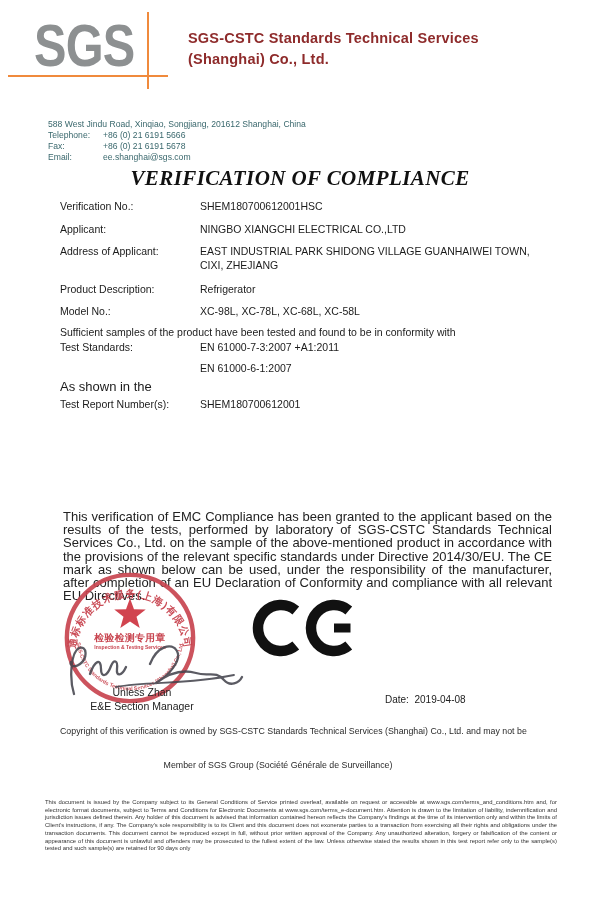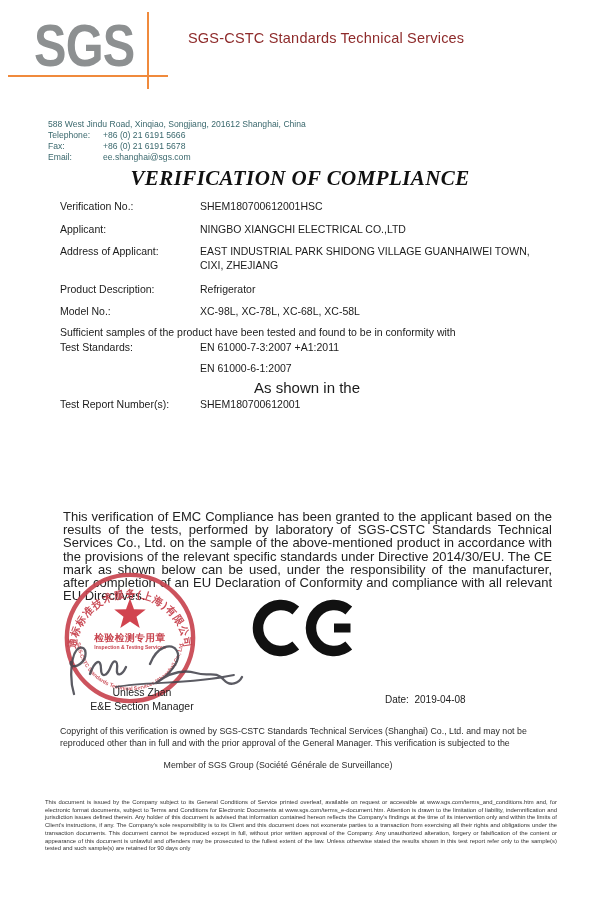--- a/index.html
+++ b/index.html
@@ -12,21 +12,21 @@
 
   
   #logo-text{
     left:34px;top:16px;font-weight:bold;font-size:58px;line-height:58px;
     color:#8d9091;letter-spacing:-1px;transform:scale(.84,1.02);transform-origin:left top;
   }
   .logo-line{background:#f08a3c;}
   #logo-hline{left:8px;top:75px;width:160px;height:2px;}
   #logo-vline{left:147px;top:12px;width:2px;height:77px;}
   #company-name{
-    left:188px;top:28px;width:360px;font-weight:normal;font-size:14.5px;line-height:21px;
+    left:188px;top:28px;width:360px;font-weight:bold;font-size:14.5px;line-height:21px;
     color:#8e2b2b;letter-spacing:.2px;
   }
   #contact-block{left:48px;top:95px;font-size:8.6px;line-height:10.9px;color:#3a686d;margin-top:24px;}
   .contact-row{display:flex;}
   .contact-label{width:55px;}
 
   
   #doc-title{
     left:55px;top:166px;width:490px;text-align:center;
     font-family:"Liberation Serif","DejaVu Serif",serif;
@@ -38,21 +38,21 @@
   .dlabel{position:absolute;left:0;top:0;width:140px;}
   .dvalue{position:absolute;left:140px;top:0;width:346px;}
   #row-verif{top:199px;}
   #row-applicant{top:222px;}
   #row-address{top:244px;}
   #row-product{top:282px;}
   #row-model{top:304px;}
   #conformity-sentence{left:60px;top:326px;width:500px;font-size:10.5px;}
   #row-standards{top:340px;}
   #standard-2{position:absolute;left:140px;top:21px;width:300px;}
-  #as-shown{left:60px;top:379px;width:300px;font-size:15px;text-align:right;}
+  #as-shown{left:60px;top:379px;width:300px;font-size:13px;}
   #row-report{top:397px;}
 
   
   #statement{
     left:57px;top:510px;width:489px;font-size:13px;line-height:13.2px;
     text-align:justify;color:#222;margin-left:6px;
   }
 
   
   #stamp-svg{left:62px;top:570px;}
@@ -75,20 +75,21 @@
 <body>
 
 <div id="page">
 
   <div class="abs" id="logo-text">SGS</div>
   <div class="abs logo-line" id="logo-hline"></div>
   <div class="abs logo-line" id="logo-vline"></div>
 
   <div class="abs" id="company-name">
     <div>SGS-CSTC Standards Technical Services</div>
+    <div>(Shanghai) Co., Ltd.</div>
   </div>
 
   <div class="abs" id="contact-block">
     <div>588 West Jindu Road, Xinqiao, Songjiang, 201612 Shanghai, China</div>
     <div class="contact-row">
       <span class="contact-label">Telephone:</span>
       <span>+86 (0) 21 6191 5666</span>
     </div>
     <div class="contact-row">
       <span class="contact-label">Fax:</span>
@@ -176,19 +177,18 @@
     <div>Unless Zhan</div>
     <div>E&amp;E Section Manager</div>
   </div>
   <div class="abs" id="date-line">
     <span>Date:</span>&nbsp;
     <span>2019-04-08</span>
   </div>
 
   <div class="abs" id="copyright">
     <div>Copyright of this verification is owned by SGS-CSTC Standards Technical Services (Shanghai) Co., Ltd. and may not be</div>
-    <div>reproduced other than in full and with the prior approval of the General Manager. This verification is subjected to the</div>
   </div>
   <div class="abs" id="member-line">Member of SGS Group (Société Générale de Surveillance)</div>
 
   <div class="abs" id="fine-print">This document is issued by the Company subject to its General Conditions of Service printed overleaf, available on request or accessible at www.sgs.com/terms_and_conditions.htm and, for electronic format documents, subject to Terms and Conditions for Electronic Documents at www.sgs.com/terms_e-document.htm. Attention is drawn to the limitation of liability, indemnification and jurisdiction issues defined therein. Any holder of this document is advised that information contained hereon reflects the Company's findings at the time of its intervention only and within the limits of Client's instructions, if any. The Company's sole responsibility is to its Client and this document does not exonerate parties to a transaction from exercising all their rights and obligations under the transaction documents. This document cannot be reproduced except in full, without prior written approval of the Company. Any unauthorized alteration, forgery or falsification of the content or appearance of this document is unlawful and offenders may be prosecuted to the fullest extent of the law. Unless otherwise stated the results shown in this test report refer only to the sample(s) tested and such sample(s) are retained for 90 days only</div>
 
 </div>
 
 </body></html>

